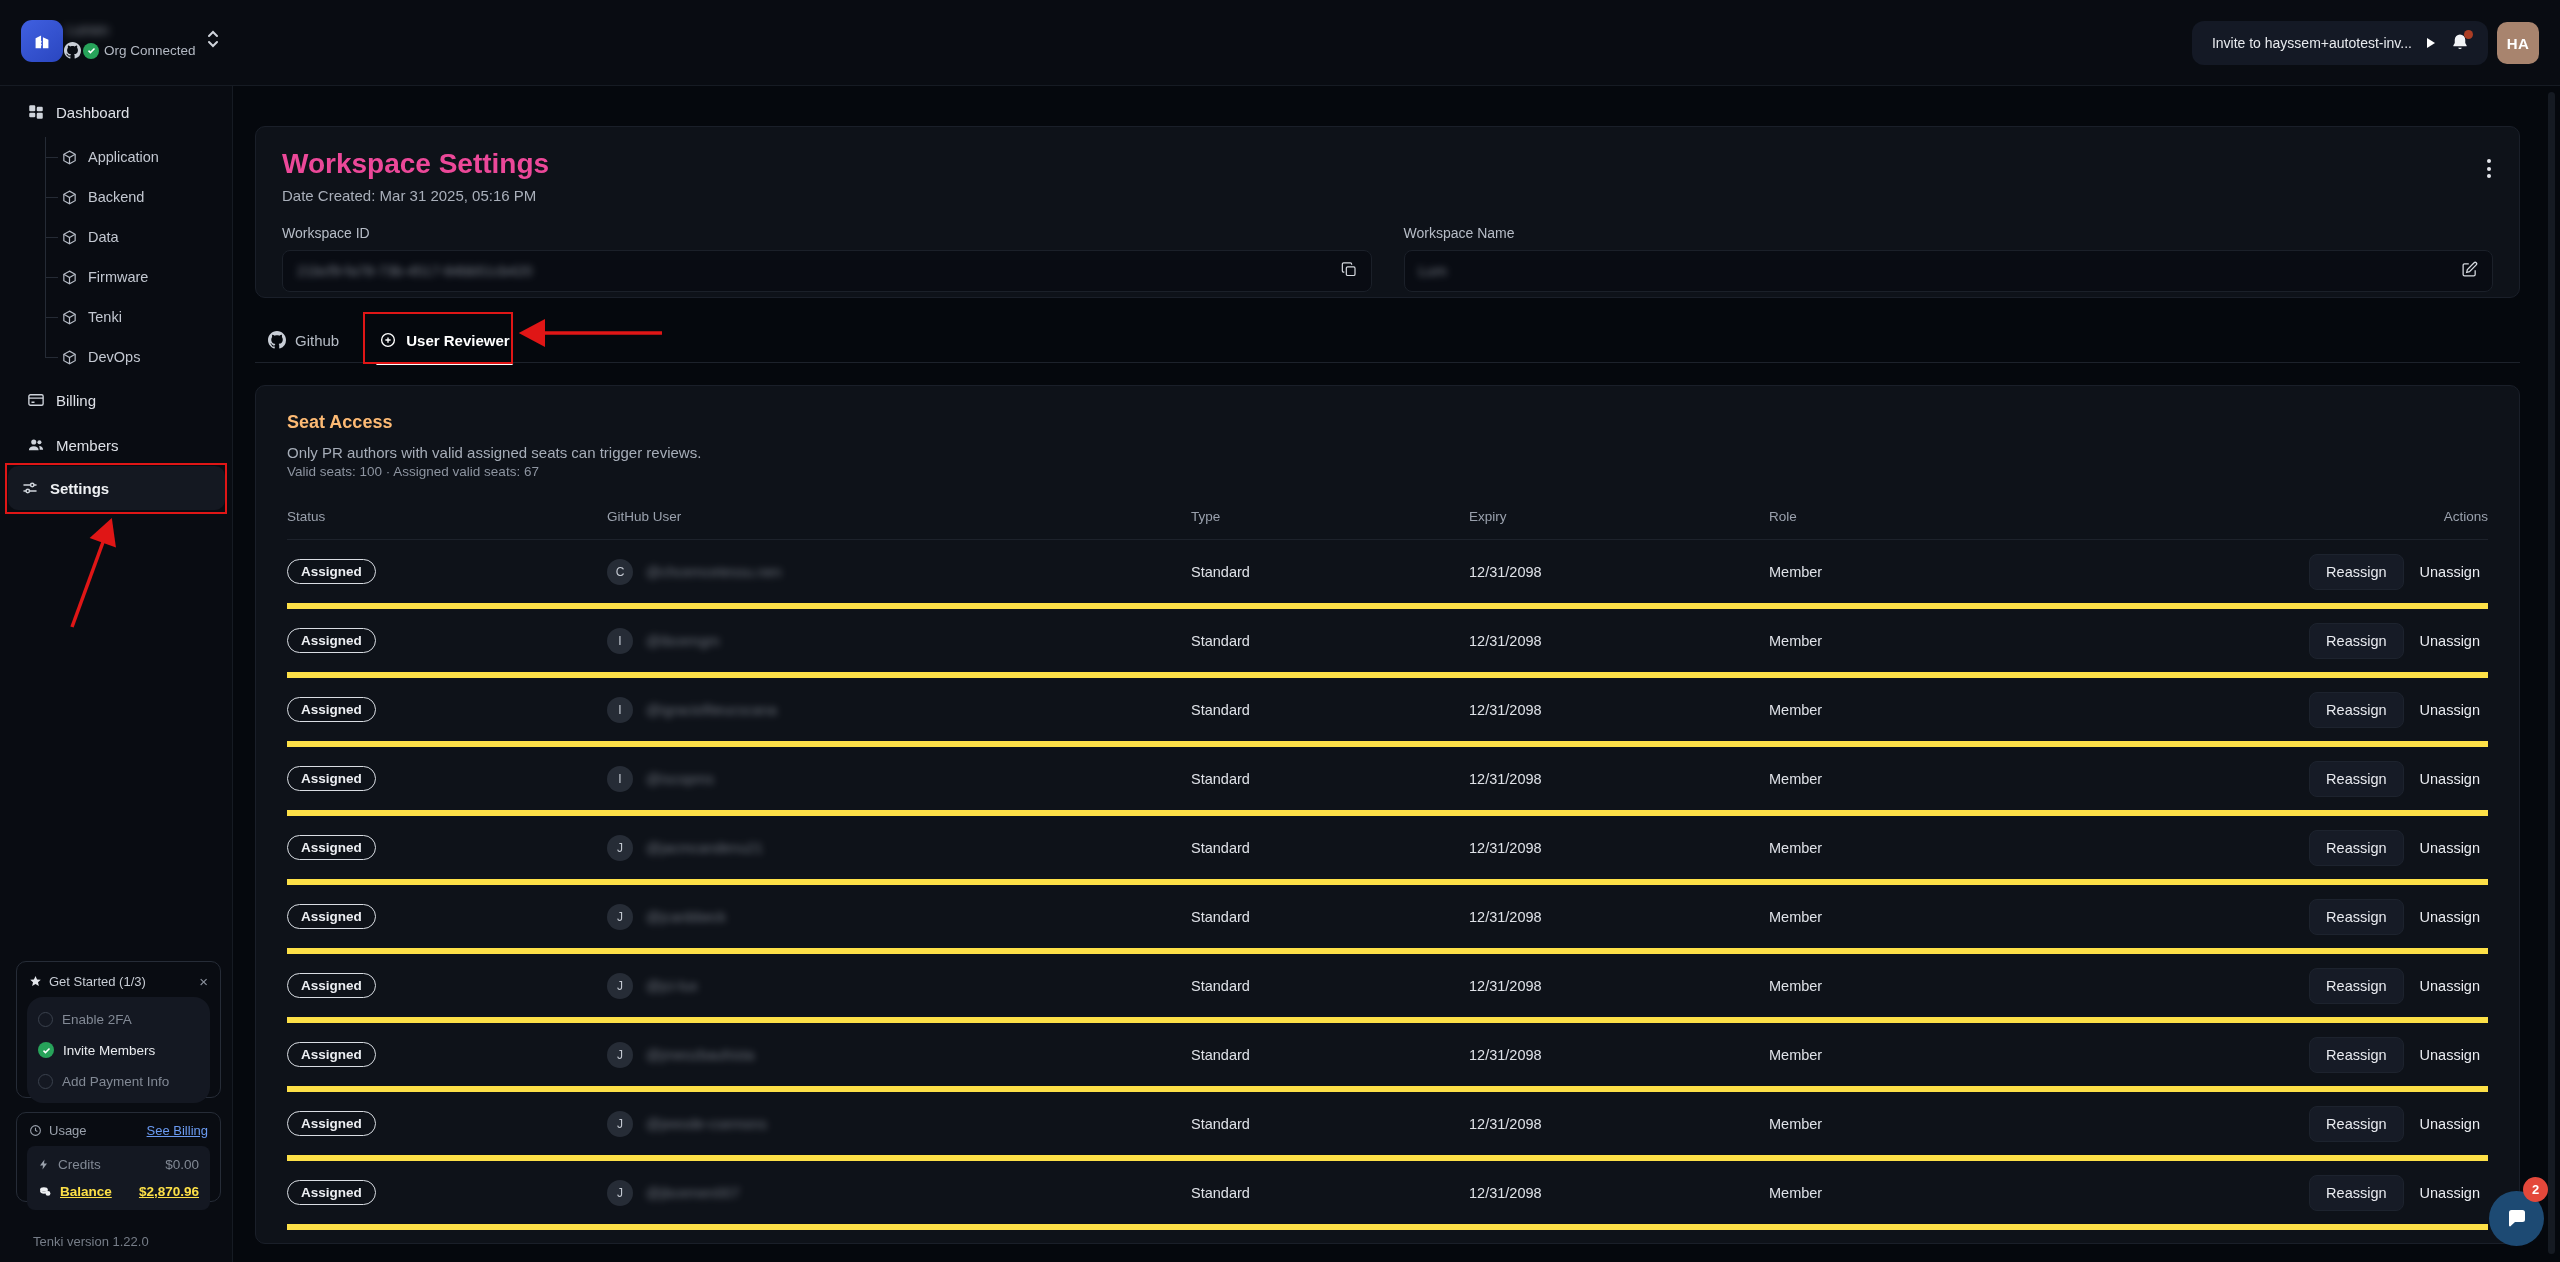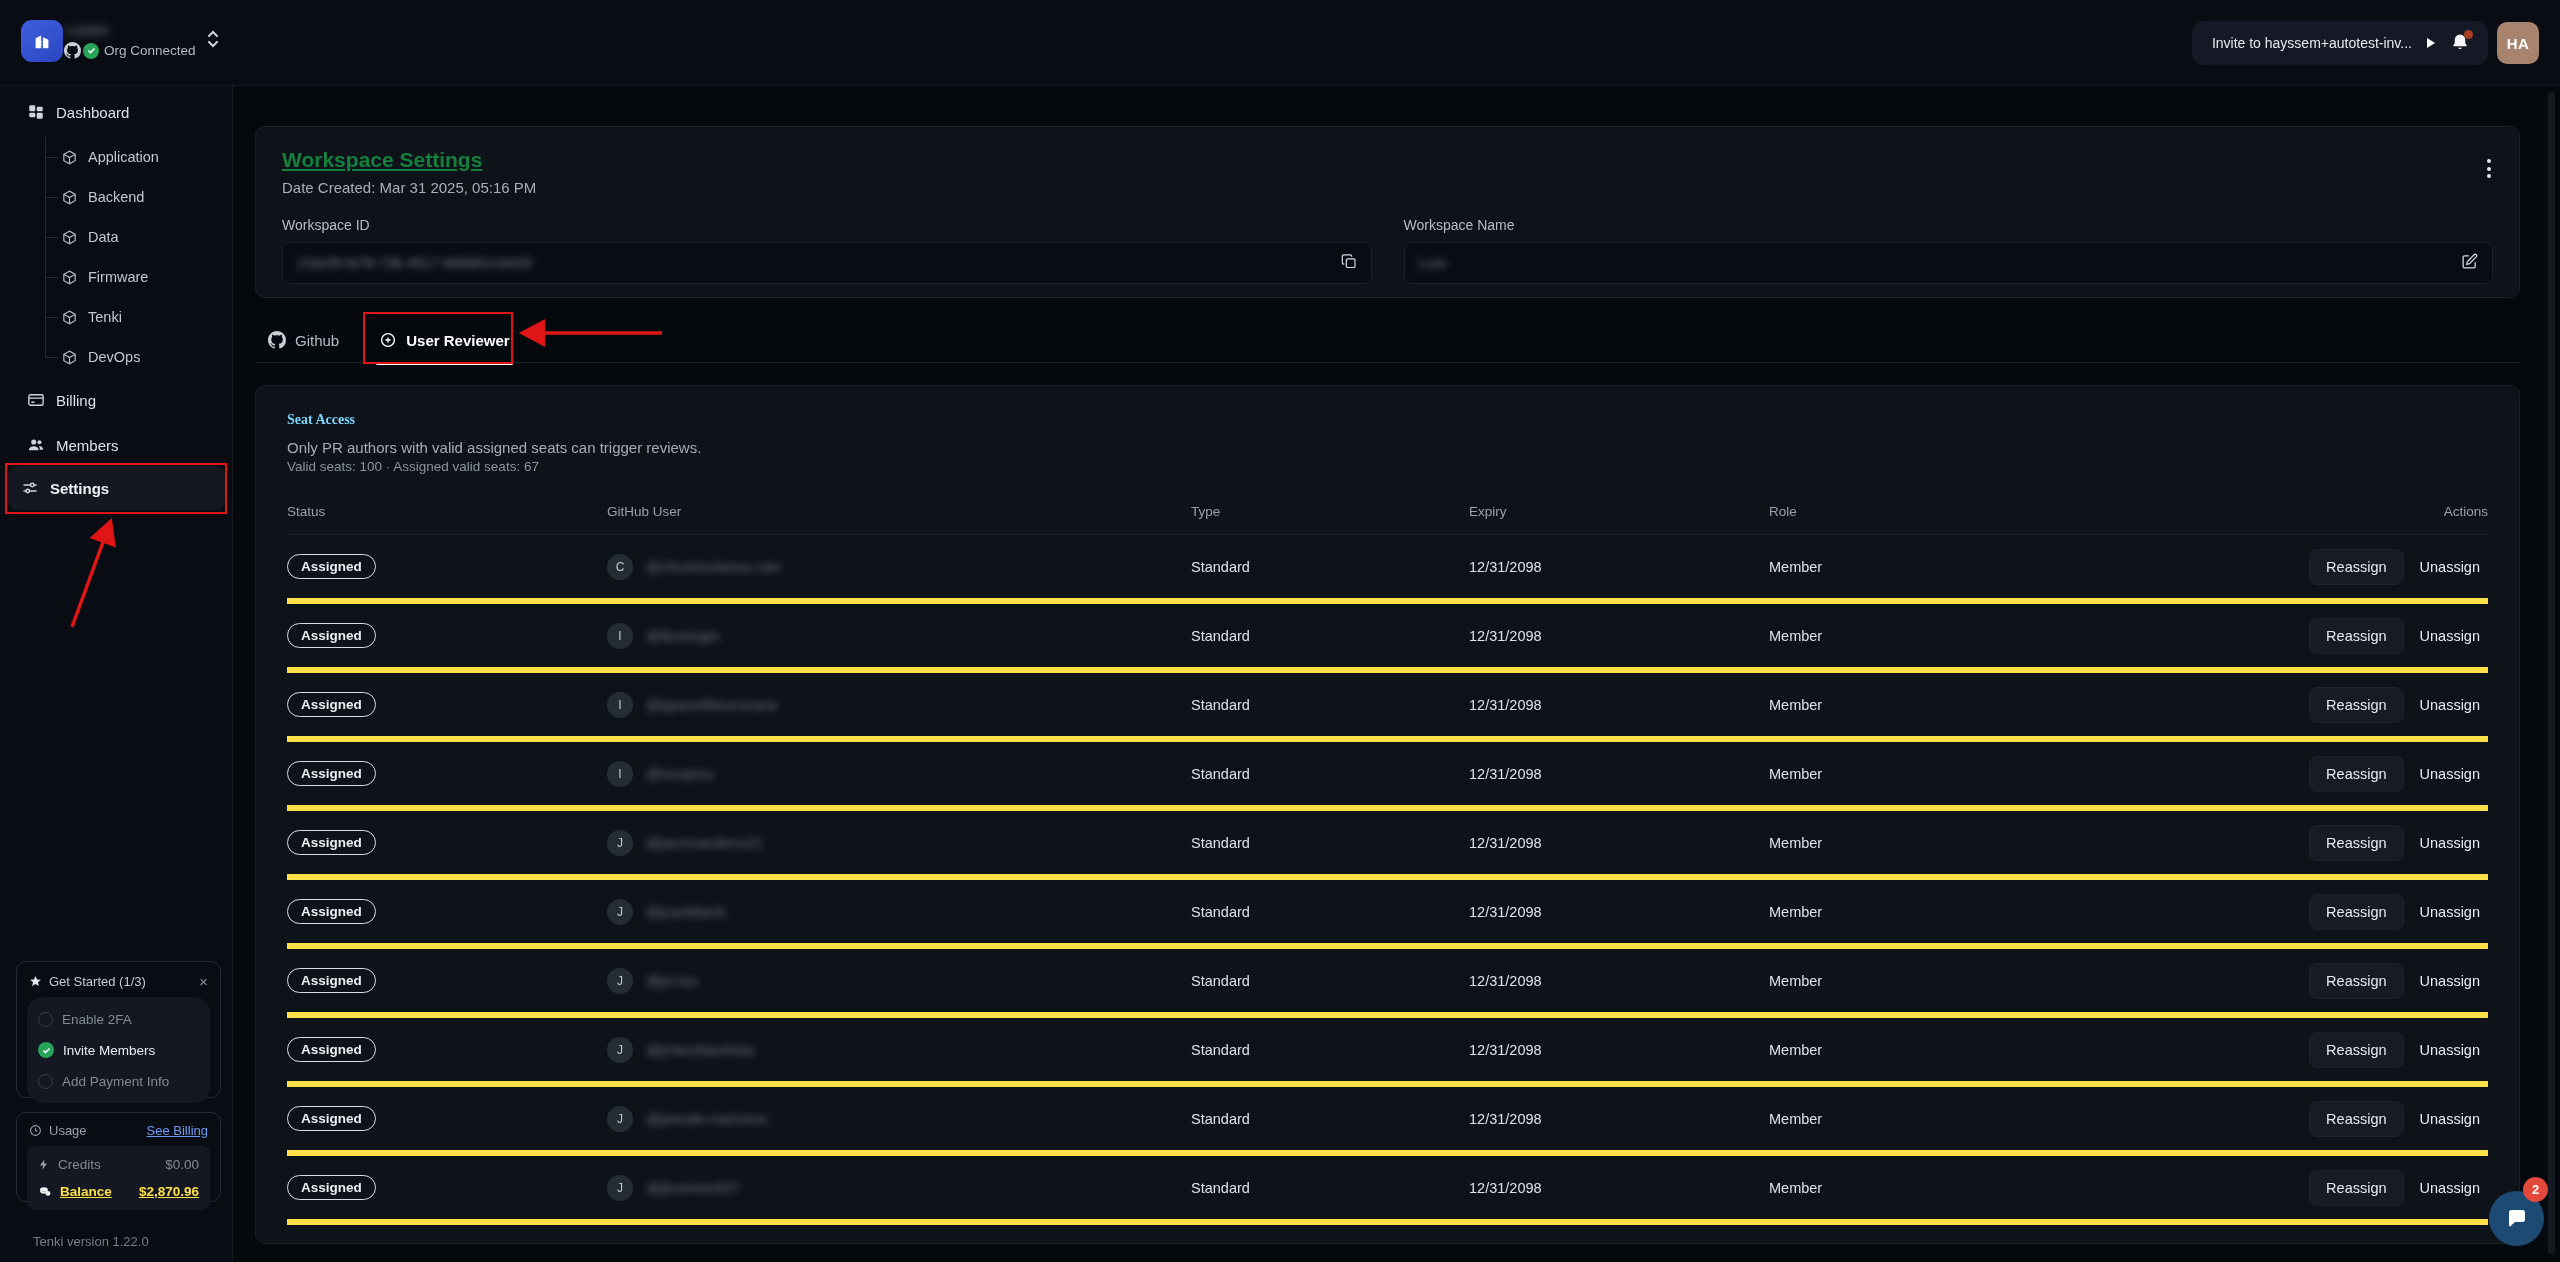--- a/index.html
+++ b/index.html
@@ -66,21 +66,21 @@
   .usage-row { display:flex; align-items:center; gap:8px; font-size:13.5px; color:#828995; height:19px; margin-bottom:8px; }
   .usage-row:last-child { margin-bottom:0; }
   .usage-row.strong { color:#fde047; font-weight:bold;text-decoration:underline; }
   .usage-val { margin-left:auto; }
   .version { position:absolute; left:33px; bottom:13px; font-size:13px; color:#767d88; }
 
   
   .main-bg { position:absolute; left:234px; top:87px; right:0; bottom:0; background:#05080d; }
   .card { position:absolute; background:#0e1219; border:1px solid #1a1f29; border-radius:10px; }
   .card-ws { left:255px; top:126px; width:2265px; height:172px; padding:21px 26px; }
-  .ws-title { font-size:21px; font-weight:bold; color:#15803d;text-decoration:underline; }
+  .ws-title { font-size:28px; font-weight:bold; color:#ec4899; }
   .ws-date { font-size:15px; color:#a9afba; margin-top:7px; }
   .kebab { position:absolute; right:22px; top:26px; display:flex; flex-direction:column; gap:3.5px;
     padding:6px; cursor:pointer; }
   .kebab i { width:4px; height:4px; border-radius:50%; background:#e4e7ec; }
   .fields { display:flex; gap:32px; margin-top:21px; }
   .field { flex:1; }
   .field label { display:block; font-size:14px; color:#b7bdc7; margin-bottom:9px; }
   .input { height:42px; border:1px solid #1b2029; border-radius:8px; background:#090c13;
     display:flex; align-items:center; padding:0 14px; font-size:14.5px; color:#9ba1ab; }
   .input .ficon { margin-left:auto; color:#d6dae0; cursor:pointer; }
@@ -89,21 +89,21 @@
   .tabs { position:absolute; left:255px; top:318px; width:2265px; height:45px;
     border-bottom:1px solid #1d222b; display:flex; align-items:center; }
   .tab { display:flex; align-items:center; gap:9px; height:45px; padding:0 13px; font-size:15px;
     color:#b6bcc5; cursor:pointer; position:relative; }
   .tab.active { color:#fff; font-weight:bold; }
   .tab.active::after { content:""; position:absolute; left:10px; right:10px; bottom:-2px; height:3px;
     background:#fff; border-radius:2px; }
 
   
   .card-seat { left:255px; top:385px; width:2265px; height:859px; padding:26px 31px 0; overflow:hidden; }
-  .seat-title { font-size:14px; font-weight:bold; color:#7dd3fc;font-family:Liberation Serif, serif; }
+  .seat-title { font-size:18px; font-weight:bold; color:#fdba74; }
   .seat-desc { font-size:15px; color:#a6adb8; margin-top:11px; }
   .seat-summary { font-size:13.5px; color:#8d94a0; margin-top:3px; }
   .tgrid { display:grid; grid-template-columns:320px 584px 278px 300px 420px 1fr; align-items:center; }
   .thead { margin-top:30px; font-size:13.5px; color:#9aa1ad; padding-bottom:15px; border-bottom:1px solid #1d222b; }
   .thead .th-actions { text-align:right; }
   .trow { height:69px; border-bottom:6px solid #fde047; font-size:14.5px; color:#dfe2e8; }
   .badge { display:inline-block; border:1.5px solid #d9dde3; border-radius:999px; padding:4px 13px;
     font-size:13.5px; font-weight:bold; color:#eceef2; }
   .gh-user { display:flex; align-items:center; gap:13px; }
   .gh-avatar { width:26px; height:26px; border-radius:50%; background:#262c36; display:flex;

